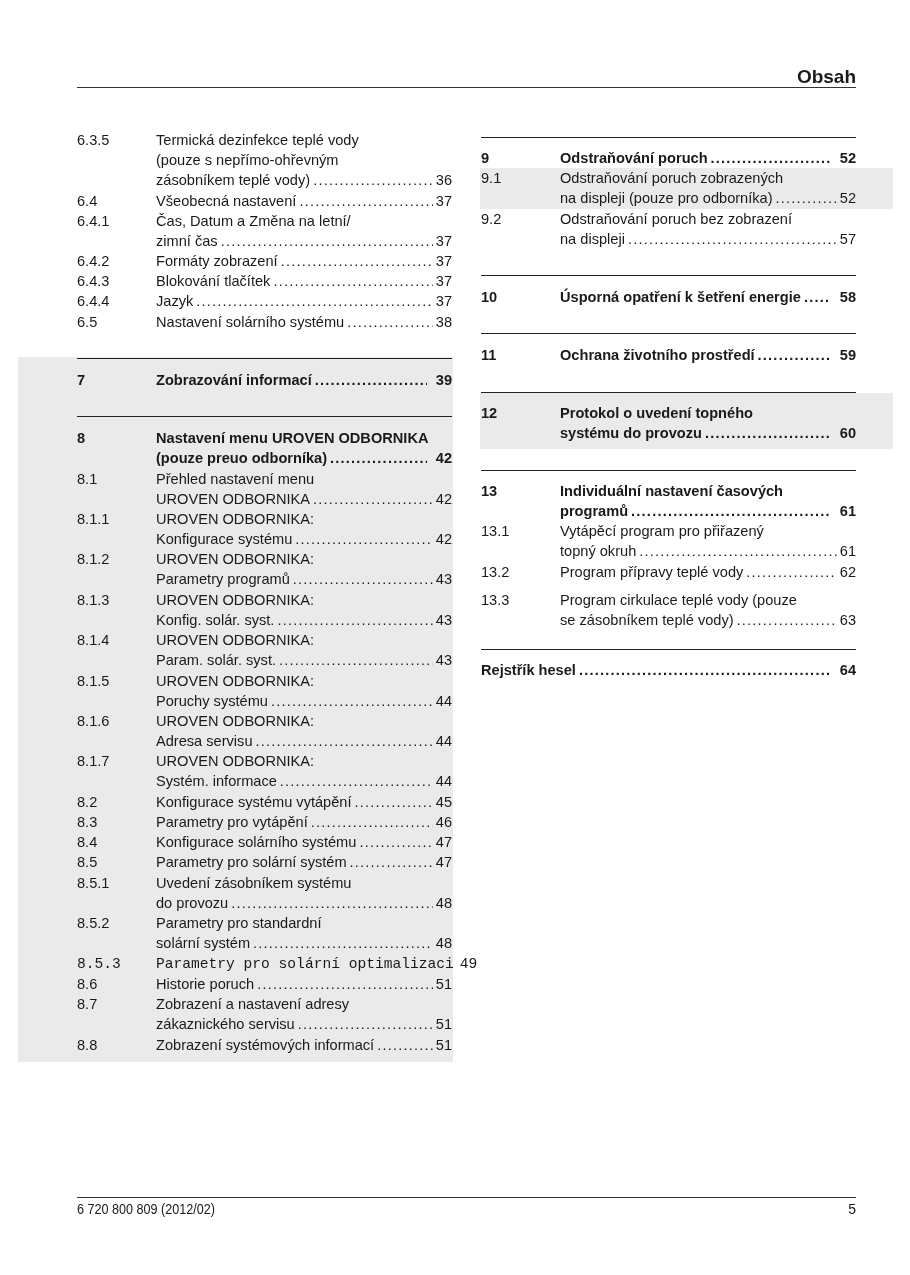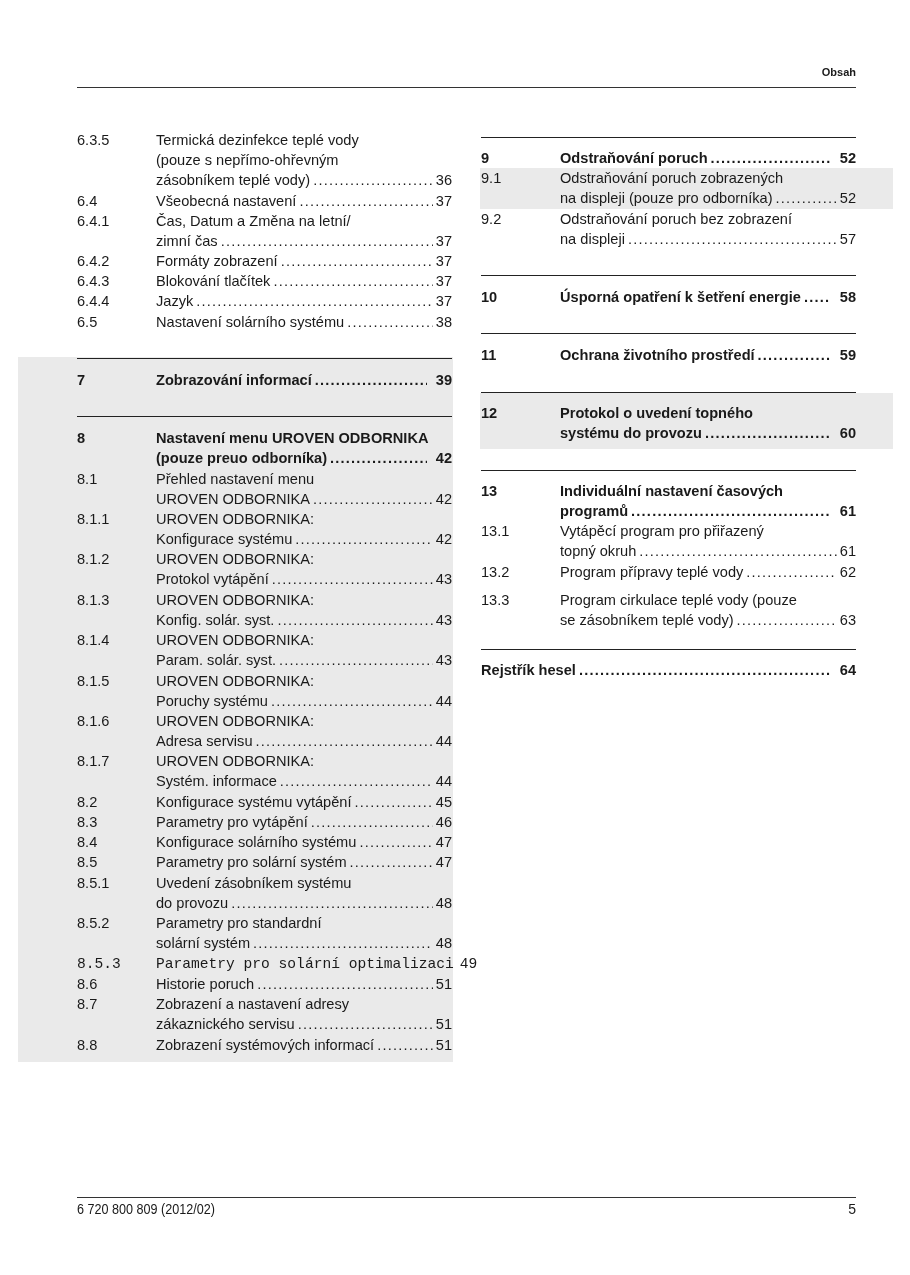--- a/index.html
+++ b/index.html
@@ -3,21 +3,21 @@
 <meta charset="utf-8">
 <style>
   html, body { margin: 0; padding: 0; }
   body {
     width: 910px; height: 1275px; position: relative; background: #ffffff;
     font-family: "Liberation Sans", "DejaVu Sans", sans-serif;
     color: #1a1a1a; overflow: hidden;
   }
   .header-title {
     position: absolute; right: 54px; top: 66px;
-    font-weight: bold; font-size: 11px;
+    font-weight: bold; font-size: 19px;
   }
   .header-rule {
     position: absolute; left: 77px; right: 54px; top: 87px;
     border-top: 1.5px solid #333;
   }
   .shade-left {
     position: absolute; left: 18px; width: 435px; top: 357px; height: 705px;
     background: #eaeaea;
   }
   .shade-91 {
@@ -207,21 +207,21 @@
         </div>
       </div>
     </div>
     <div class="entry" style="top: 549px;">
       <span class="num">8.1.2</span>
       <div class="text">
         <div class="line">
           <span class="lbl">UROVEN ODBORNIKA:</span>
         </div>
         <div class="line">
-          <span class="lbl">Protokol vytápění</span>
+          <span class="lbl">Parametry programů</span>
           <span class="dots"></span>
           <span class="pg">43</span>
         </div>
       </div>
     </div>
     <div class="entry" style="top: 590px;">
       <span class="num">8.1.3</span>
       <div class="text">
         <div class="line">
           <span class="lbl">UROVEN ODBORNIKA:</span>

